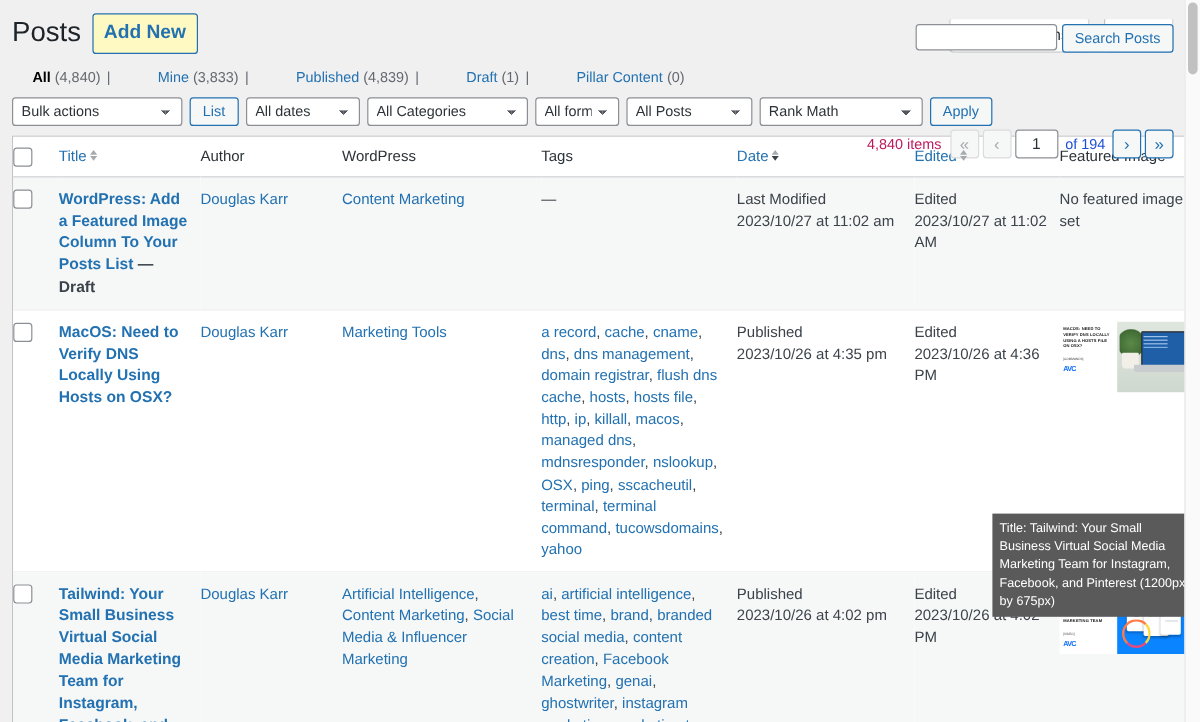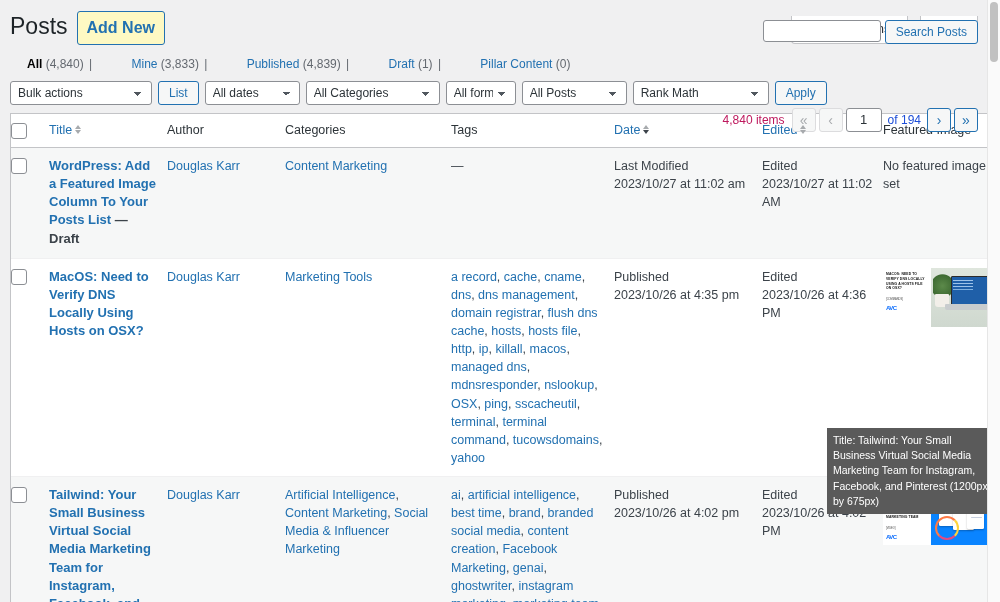--- a/index.html
+++ b/index.html
@@ -512,21 +512,21 @@
               <span class="sort-ind">
                   <span class="tri-up"></span>
                   <span class="tri-down"></span>
                 </span>
             </a>
           </th>
           <th class="col-author">
             <span>Author</span>
           </th>
           <th class="col-cats">
-            <span>Categories</span>
+            <span>WordPress</span>
           </th>
           <th class="col-tags">
             <span>Tags</span>
           </th>
           <th class="col-date">
             <a class="sortable-link">
               <span>Date</span>
               <span class="sort-ind active">
                   <span class="tri-up"></span>
                   <span class="tri-down"></span>

